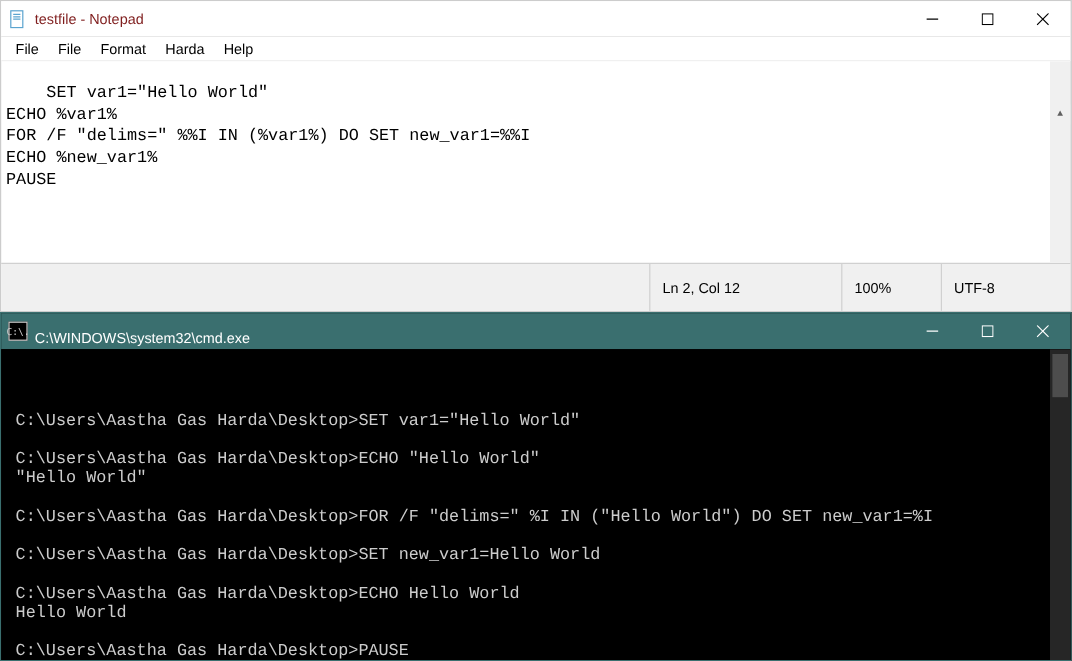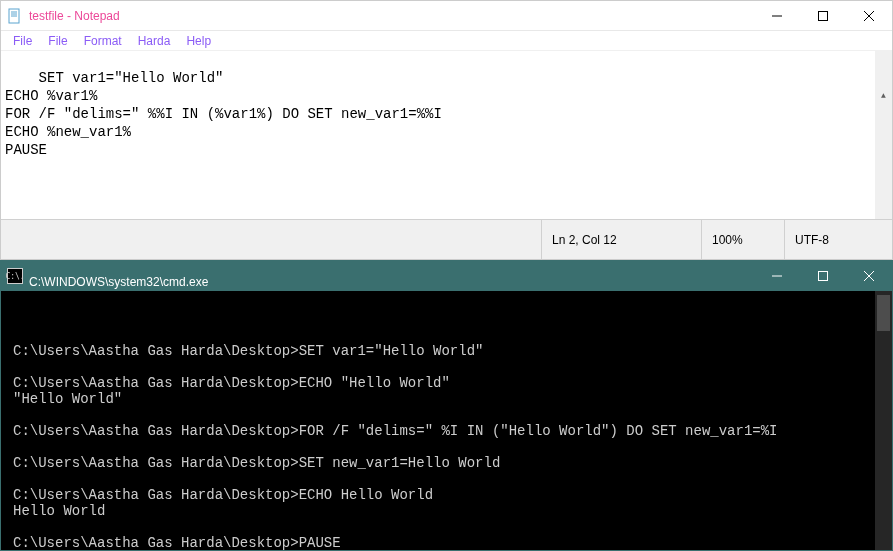--- a/index.html
+++ b/index.html
@@ -3,27 +3,27 @@
 <meta charset="utf-8">
 <style>
 * { margin: 0; padding: 0; box-sizing: border-box; }
 body { font-family: 'Segoe UI', Tahoma, sans-serif; width: 893px; height: 551px; background: #fff; overflow: hidden; position: relative; }
 
 
 .notepad { position: absolute; top: 0; left: 0; right: 0; height: 260px; background: #fff; border: 1px solid #ccc; display: flex; flex-direction: column; }
 .np-titlebar { height: 30px; display: flex; align-items: center; background: #fff; border-bottom: 1px solid #e8e8e8; }
 .np-icon { width: 16px; height: 16px; margin: 0 6px; display: inline-block; }
 .np-icon svg { width: 16px; height: 16px; }
-.np-title { flex: 1; font-size: 12px; color: #ec4899; }
+.np-title { flex: 1; font-size: 12px; color: #7f1d1d; }
 .np-winbtns { display: flex; }
 .np-winbtn { width: 46px; height: 30px; display: flex; align-items: center; justify-content: center; font-size: 10px; color: #000; }
 .np-winbtn svg { width: 10px; height: 10px; stroke: #000; stroke-width: 1; fill: none; }
 
 .np-menubar { height: 20px; display: flex; align-items: center; padding: 0 4px; background: #fff; border-bottom: 1px solid #f0f0f0; }
-.np-menuitem { padding: 2px 8px; font-size: 12px; color: #8b5cf6; cursor: default; }
+.np-menuitem { padding: 2px 8px; font-size: 12px; color: #000000; cursor: default; }
 
 .np-editor { flex: 1; font-family: Consolas, 'Courier New', monospace; font-size: 14px; padding: 0 4px; white-space: pre; color: #000; line-height: 18px; position: relative; overflow: hidden; }
 .np-scrollbar { position: absolute; right: 0; top: 0; width: 17px; height: 100%; background: #f0f0f0; }
 .np-scroll-up, .np-scroll-down { width: 17px; height: 17px; display: flex; align-items: center; justify-content: center; background: #f0f0f0; font-size: 8px; color: #606060; }
 
 .np-statusbar { height: 40px; background: #f0f0f0; border-top: 1px solid #d0d0d0; display: flex; align-items: center; font-size: 12px; color: #000; }
 .np-status-cell { border-left: 1px solid #d0d0d0; height: 100%; display: flex; align-items: center; padding: 0 10px; }
 .np-status-spacer { flex: 1; }
 .sc-ln { width: 160px; } .sc-zoom { width: 60px; } .sc-eol { width: 120px; } .sc-enc { width: 108px; margin-left: 23px; }
 

